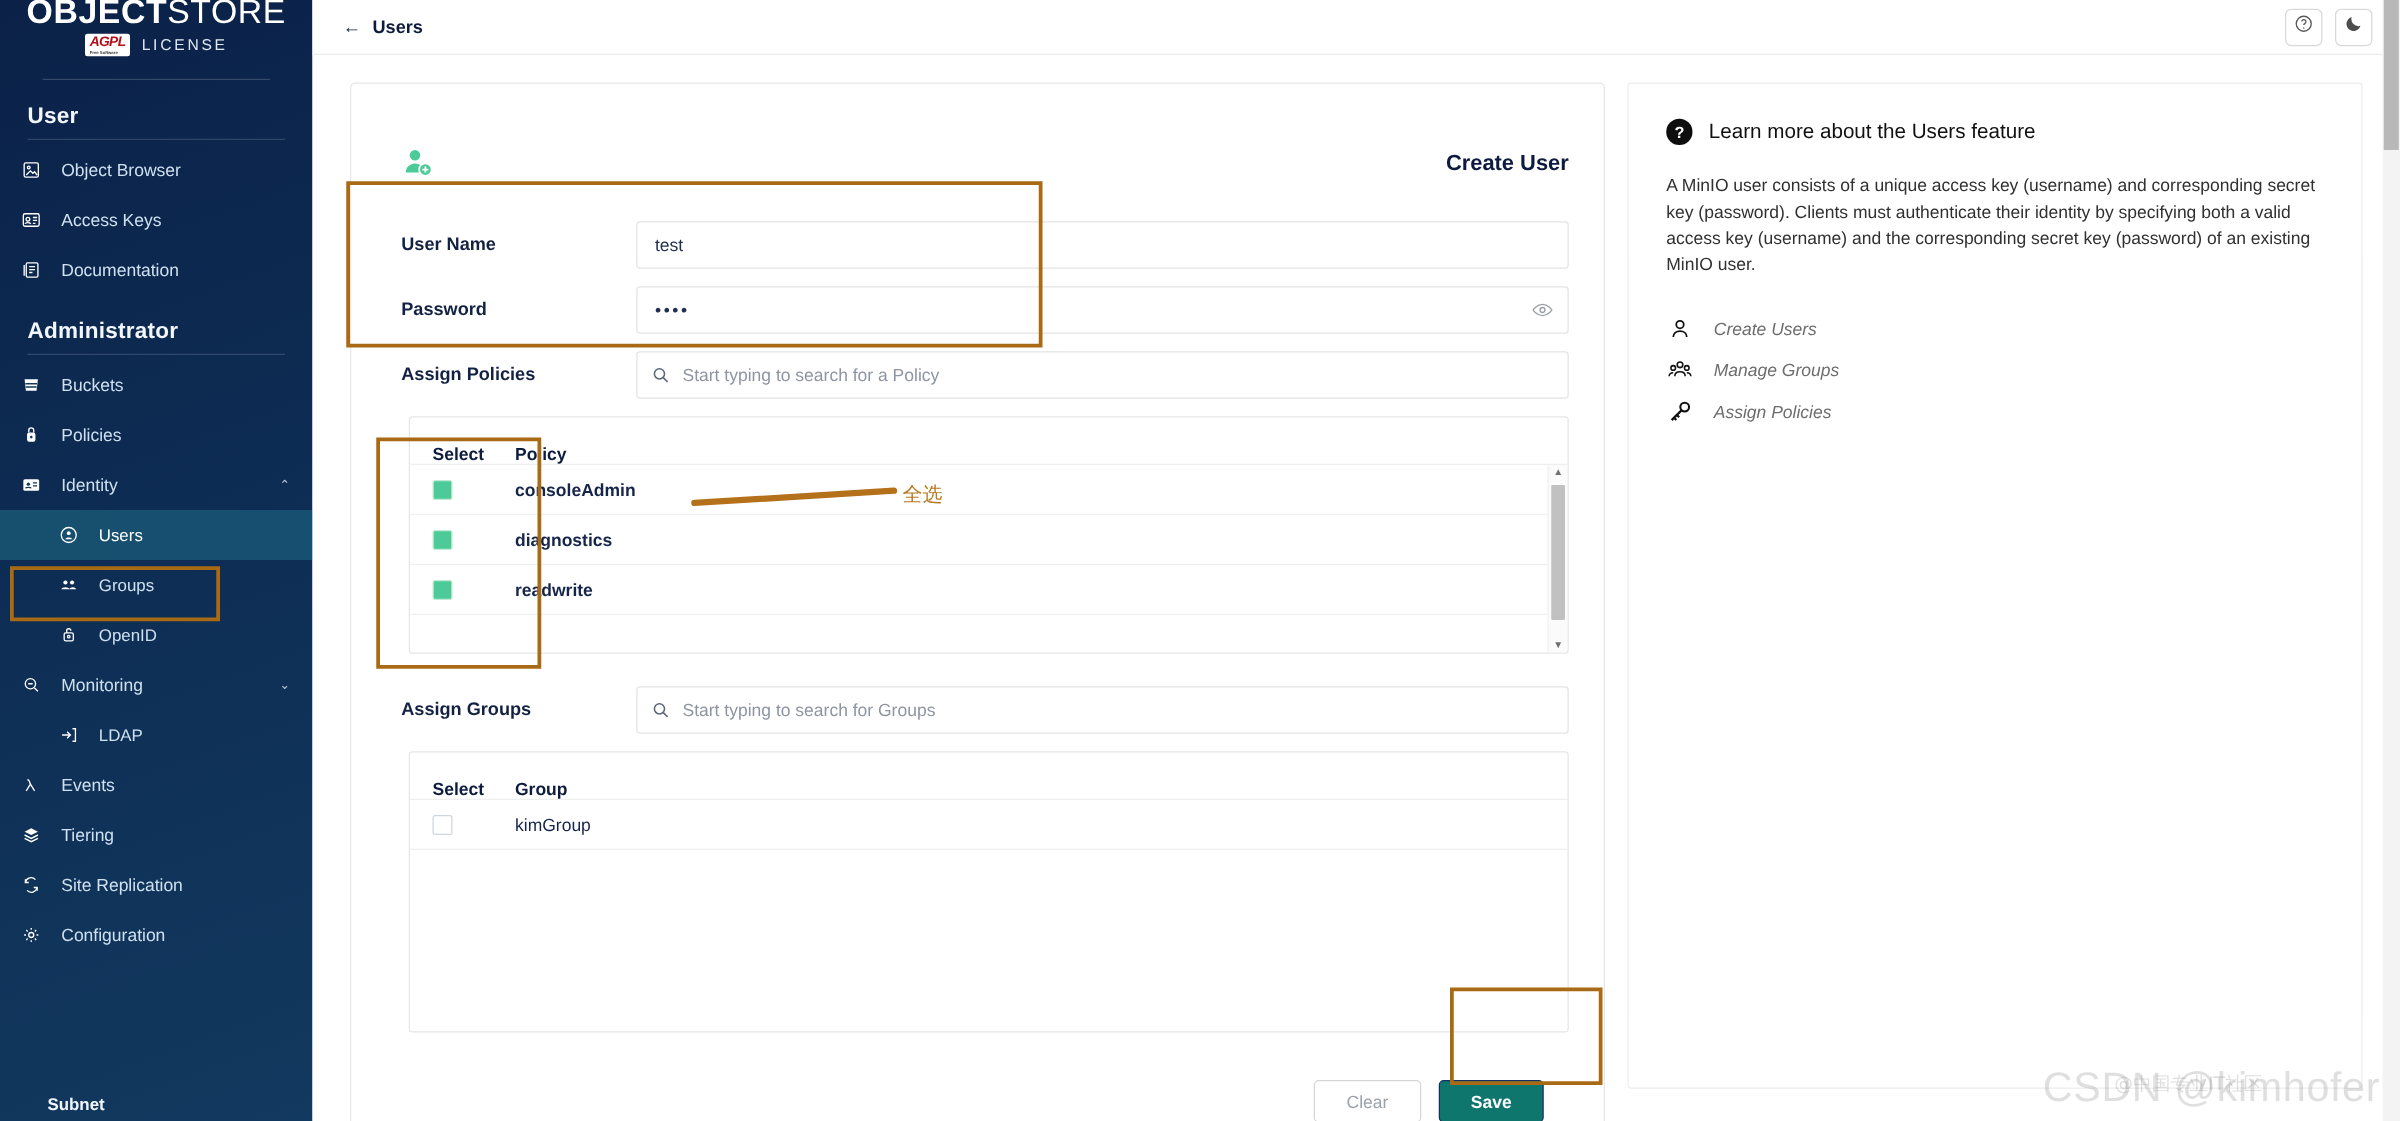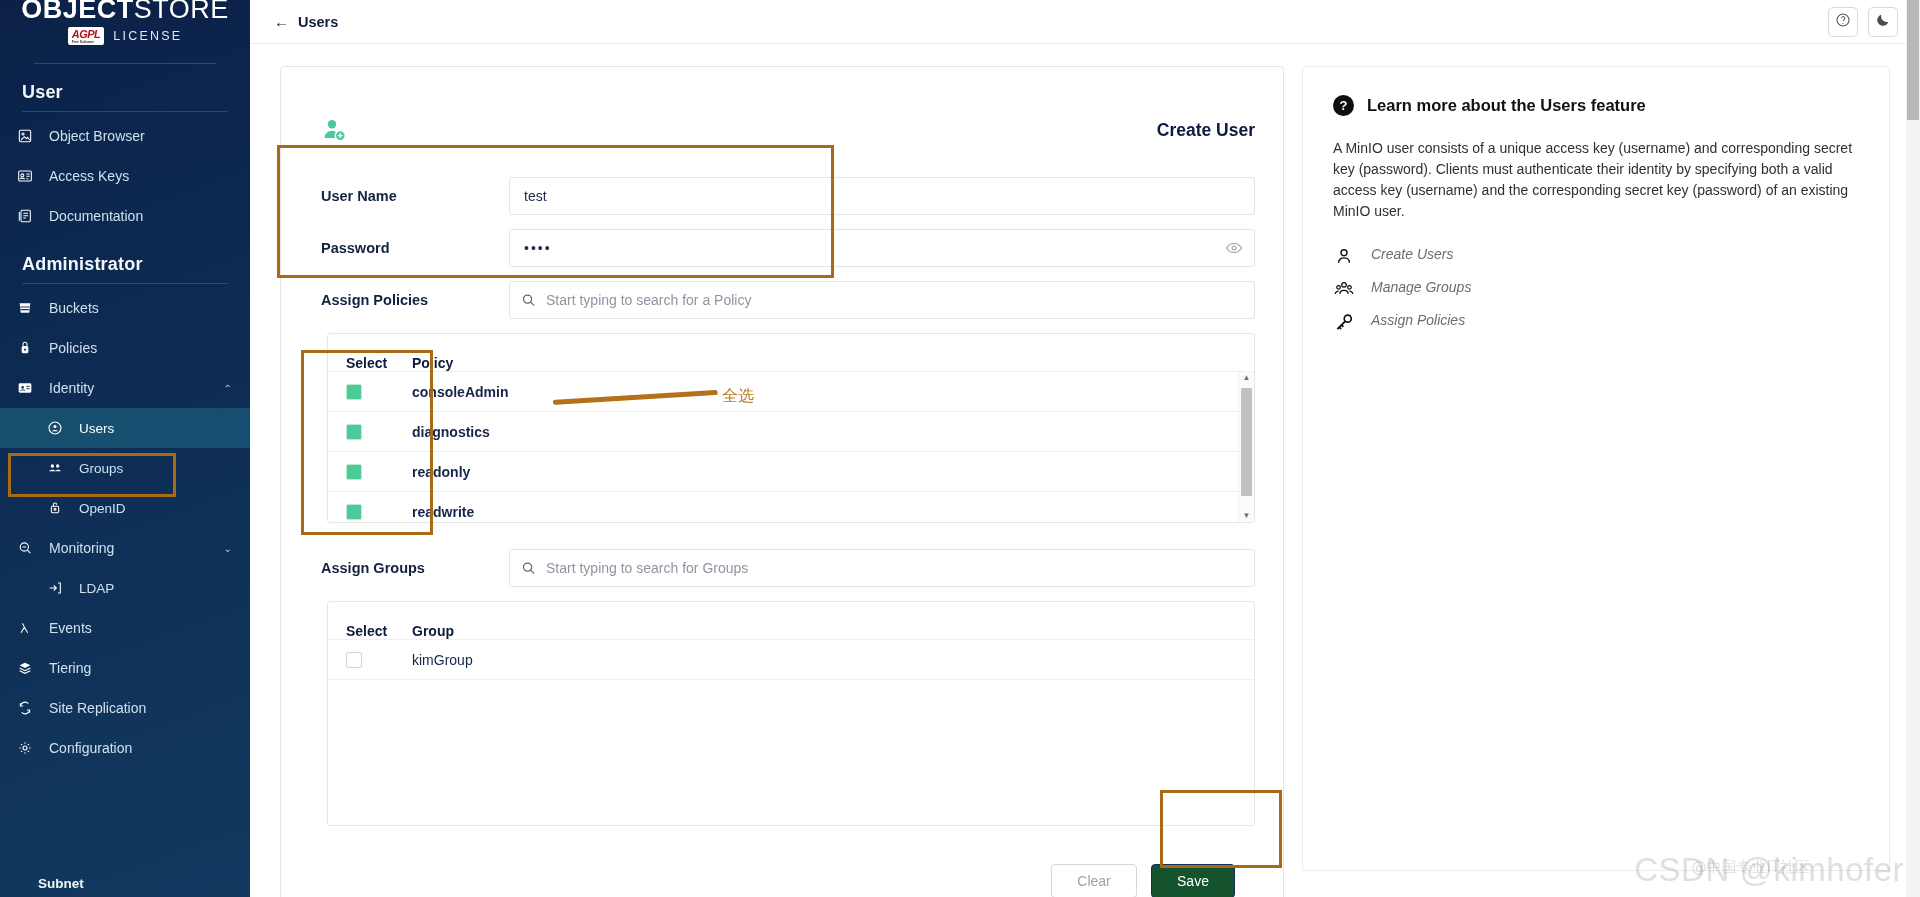--- a/index.html
+++ b/index.html
@@ -192,39 +192,39 @@
   }
 
   .btn-row { display: flex; justify-content: flex-end; gap: 14px; margin: 38px 20px 0 0; }
   .btn {
     min-width: 86px; height: 34px; border-radius: 4px;
     font-size: 14px; cursor: pointer;
     font-family: "Liberation Sans", sans-serif;
     display: flex; align-items: center; justify-content: center;
   }
   .btn-clear { background: #fff; border: 1px solid #d6d6d6; color: #9ba1aa; }
-  .btn-save { background: #14532d; border: 1px solid #152f5e; color: #fff; font-weight: 400; min-width: 84px; }
+  .btn-save { background: #0f766e; border: 1px solid #152f5e; color: #fff; font-weight: 700; min-width: 84px; }
 
   
   .info-card {
     flex: 1; border: 1px solid #ececec; border-radius: 3px;
     background: #fff; padding: 28px 34px 34px 30px;
     min-height: 805px;
   }
   .info-head { display: flex; align-items: center; gap: 13px; margin-bottom: 22px; }
   .info-head .qic {
     width: 21px; height: 21px; border-radius: 50%; background: #0e0e0e;
     color: #fff; font-size: 13px; font-weight: 700;
     display: flex; align-items: center; justify-content: center;
   }
-  .info-head h3 { margin: 0; font-size: 16.5px; font-weight: 700; color: #111; }
+  .info-head h3 { margin: 0; font-size: 16.5px; font-weight: 400; color: #111; }
   .info-p { font-size: 14px; line-height: 21px; color: #303030; margin: 0 0 20px 0; }
   .info-links { margin-top: 24px; }
   .info-link {
-    display: flex; align-items: flex-start; gap: 16px;
+    display: flex; align-items: center; gap: 16px;
     height: 33px; font-size: 14px; font-style: italic; color: #6d6d6d;
     cursor: pointer;
   }
   .info-link .lic { width: 22px; display: flex; justify-content: center; }
   .info-link .lic svg { width: 20px; height: 20px; }
 
   
   .anno { position: absolute; border: 3px solid #a86a15; pointer-events: none; z-index: 60; }
   .anno-line { position: absolute; background: #b5701a; z-index: 60; pointer-events: none; }
   .anno-text {
@@ -523,26 +523,20 @@
                 <div class="trow">
                   <div class="cell-sel">
                       <span class="cbx checked"></span>
                     </div>
                   <div class="cell-name">diagnostics</div>
                 </div>
                 <div class="trow">
                   <div class="cell-sel">
                       <span class="cbx checked"></span>
                     </div>
-                  <div class="cell-name">readonly</div>
-                </div>
-                <div class="trow">
-                  <div class="cell-sel">
-                      <span class="cbx checked"></span>
-                    </div>
                   <div class="cell-name">readwrite</div>
                 </div>
               </div>
               <div class="vscroll">
                 <span class="arw">▲</span>
                 <span class="arw">▼</span>
                 <div class="vthumb"></div>
               </div>
             </div>
           </div>

